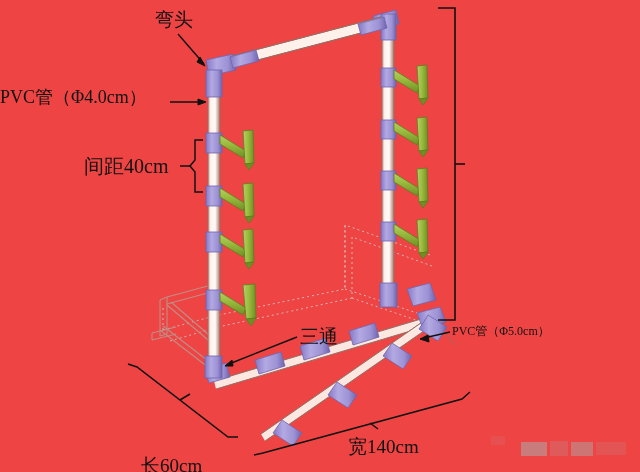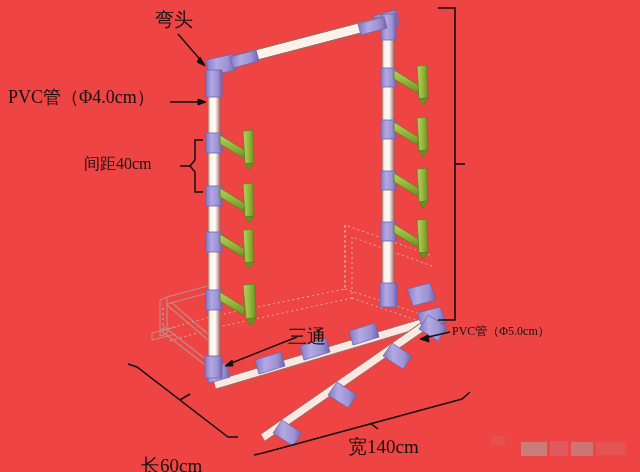--- a/index.html
+++ b/index.html
@@ -24,24 +24,24 @@
   }
   .lbl {
     position: absolute;
     font-family: "Liberation Serif", "DejaVu Serif", serif;
     color: #111111;
     white-space: nowrap;
     letter-spacing: 0px;
     line-height: 1;
   }
   #label-elbow        { left: 155px; top: 10px;  font-size: 19px; }
-  #label-pvc40        { left: 8px;   top: 88px;  font-size: 18px; }
-  #label-spacing40    { left: 84px;  top: 156px; font-size: 16px; }
+  #label-pvc40        { left: 0;   top: 88px;  font-size: 18px; }
+  #label-spacing40    { left: 84px;  top: 156px; font-size: 20px; }
   #label-height180    { left: 466px; top: 152px; font-size: 19px; }
-  #label-tee          { left: 288px; top: 327px; font-size: 19px; }
+  #label-tee          { left: 300px; top: 327px; font-size: 19px; }
   #label-pvc50        { left: 452px; top: 325px; font-size: 12px; }
   #label-length60     { left: 141px; top: 408px; font-size: 19px; margin-top: 48px; }
   #label-width140     { left: 336px; top: 437px; font-size: 19px; margin-left: 12px; }
 
   #watermark {
     position: absolute;
     left: 487px;
     top: 432px;
     width: 146px;
     height: 26px;

